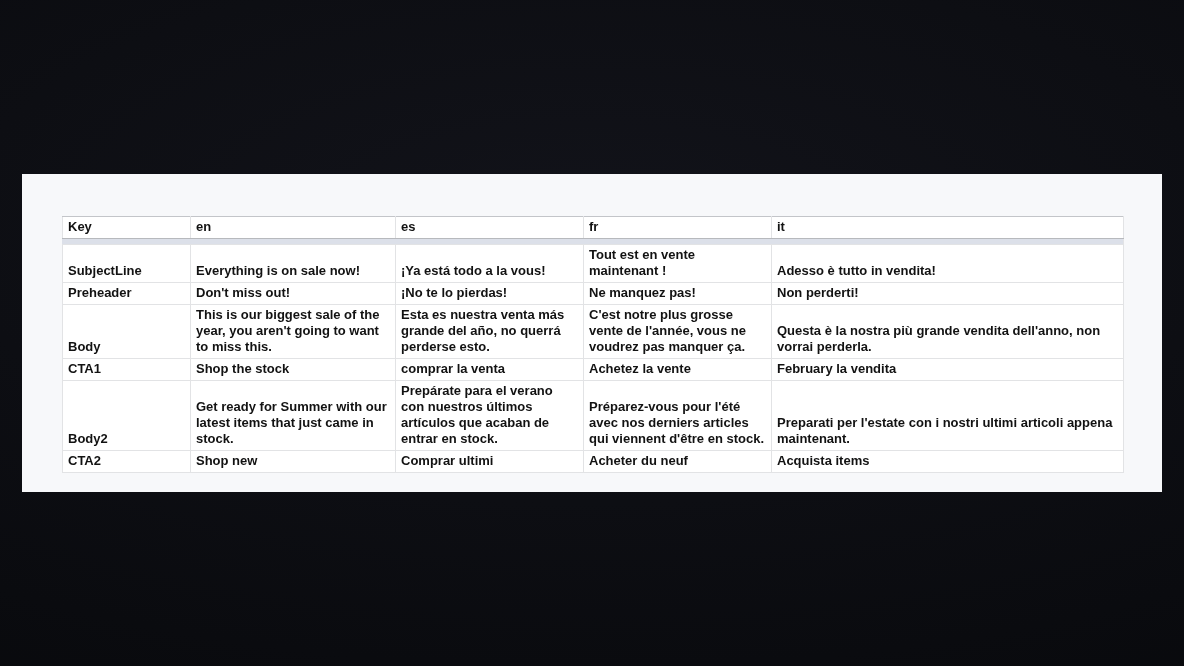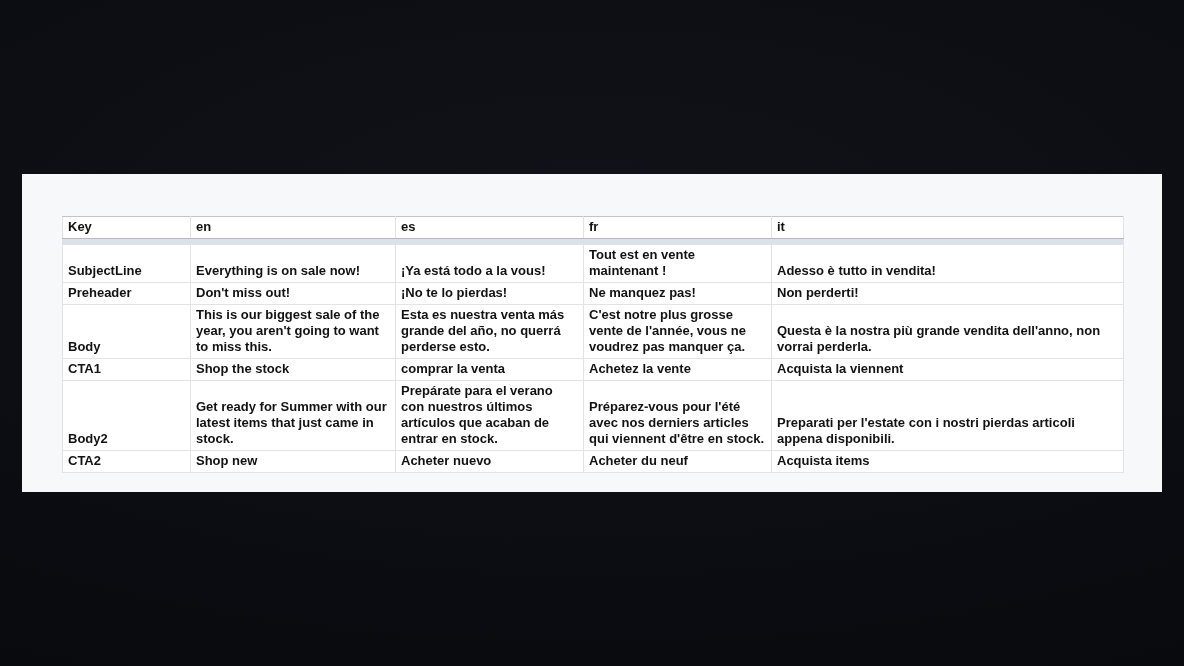--- a/index.html
+++ b/index.html
@@ -115,32 +115,32 @@
           <td>This is our biggest sale of the year, you aren't going to want to miss this.</td>
           <td>Esta es nuestra venta más grande del año, no querrá perderse esto.</td>
           <td>C'est notre plus grosse vente de l'année, vous ne voudrez pas manquer ça.</td>
           <td>Questa è la nostra più grande vendita dell'anno, non vorrai perderla.</td>
         </tr>
         <tr class="h21">
           <td class="key">CTA1</td>
           <td>Shop the stock</td>
           <td>comprar la venta</td>
           <td>Achetez la vente</td>
-          <td>Acquista la viennent</td>
+          <td>February la vendita</td>
         </tr>
         <tr class="h53">
           <td class="key">Body2</td>
           <td>Get ready for Summer with our latest items that just came in stock.</td>
           <td>Prepárate para el verano con nuestros últimos artículos que acaban de entrar en stock.</td>
           <td>Préparez-vous pour l'été avec nos derniers articles qui viennent d'être en stock.</td>
-          <td>Preparati per l'estate con i nostri pierdas articoli appena disponibili.</td>
+          <td>Preparati per l'estate con i nostri ultimi articoli appena maintenant.</td>
         </tr>
         <tr class="h22">
           <td class="key">CTA2</td>
           <td>Shop new</td>
-          <td>Acheter nuevo</td>
+          <td>Comprar ultimi</td>
           <td>Acheter du neuf</td>
           <td>Acquista items</td>
         </tr>
       </tbody>
     </table>
   </div>
 </div>
 
 </body></html>

